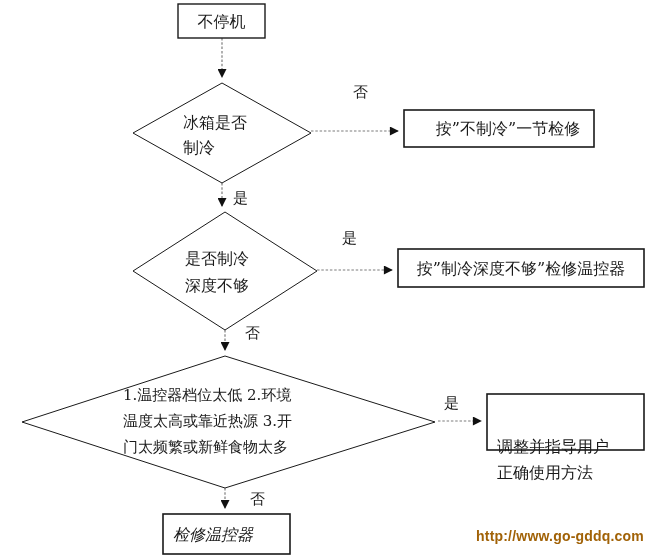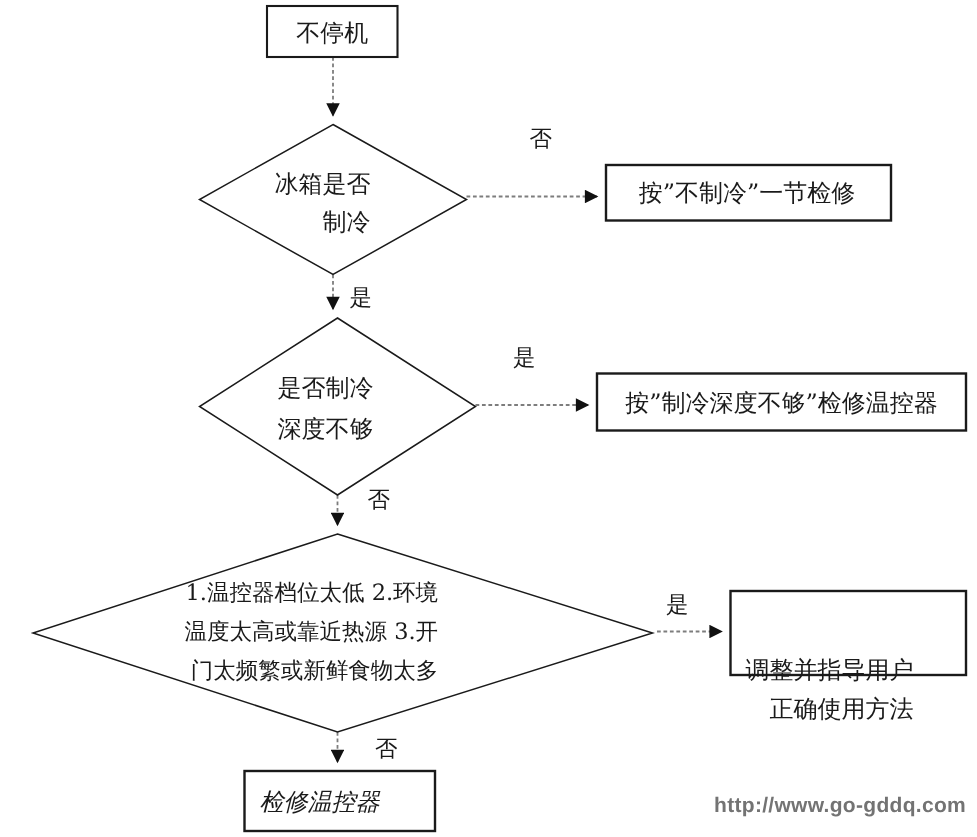--- a/index.html
+++ b/index.html
@@ -21,21 +21,20 @@
     position: absolute;
     left: 0;
     top: 0;
   }
   .lbl {
     position: absolute;
     font-size: 16px;
     color: #1a1a1a;
     white-space: pre-line;
     line-height: 25px;
-    text-align: right;
   }
   .centerbox {
     display: flex;
     align-items: center;
     justify-content: center;
     text-align: center;
   }
   .edge-lbl {
     position: absolute;
     font-size: 15px;
@@ -108,31 +107,31 @@
   <div class="lbl" id="lbl-d1" style="left:183px; top:110px;">冰箱是否
 制冷</div>
 
   <div class="lbl" id="lbl-d2" style="left:185px; top:245px; line-height:27px;">是否制冷
 深度不够</div>
 
   <div class="lbl" id="lbl-d3" style="left:123px; top:382px;">1.温控器档位太低 2.环境
 温度太高或靠近热源 3.开
 门太频繁或新鲜食物太多</div>
 
-  <div class="lbl centerbox" id="lbl-box1" style="left:410px; top:110px; width:176px; height:37px;">按”不制冷”一节检修</div>
+  <div class="lbl centerbox" id="lbl-box1" style="left:420px; top:110px; width:176px; height:37px;">按”不制冷”一节检修</div>
 
   <div class="lbl centerbox" id="lbl-box2" style="left:398px; top:249px; width:246px; height:38px;">按”制冷深度不够”检修温控器</div>
 
   <div class="lbl" id="lbl-box3" style="left:497px; top:398px;margin-top:36px;">调整并指导用户
 正确使用方法</div>
 
   <div class="lbl" id="lbl-end" style="left:163px; top:514px; width:127px; height:40px;">检修温控器</div>
 
   <div class="edge-lbl" style="left:353px; top:84px;">否</div>
   <div class="edge-lbl" style="left:233px; top:190px;">是</div>
   <div class="edge-lbl" style="left:342px; top:230px;">是</div>
   <div class="edge-lbl" style="left:245px; top:325px;">否</div>
   <div class="edge-lbl" style="left:444px; top:395px;">是</div>
   <div class="edge-lbl" style="left:250px; top:491px;">否</div>
 
-  <div id="url-watermark" style="color: #737373;">http://www.go-gddq.com</div>
+  <div id="url-watermark" style="color: #a16207;">http://www.go-gddq.com</div>
 
 </div>
 
 </body></html>

